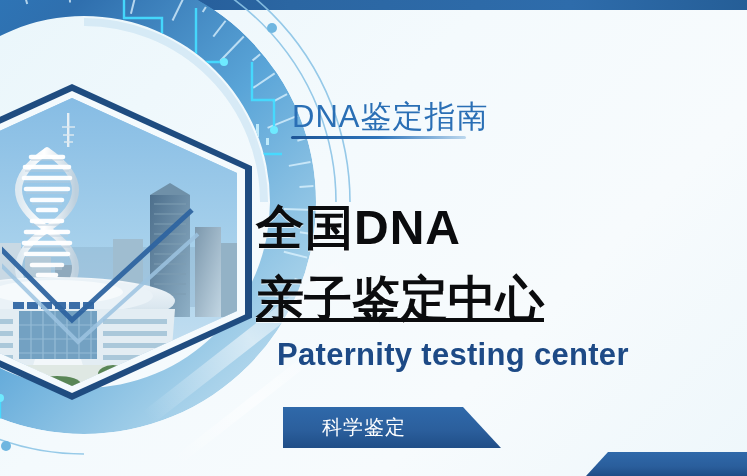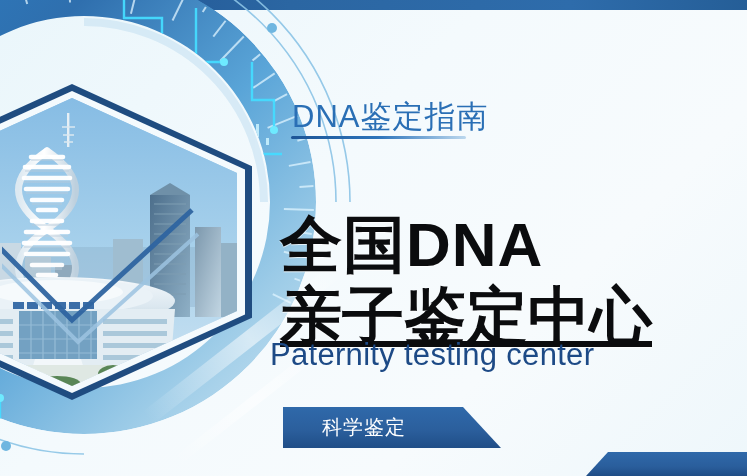--- a/index.html
+++ b/index.html
@@ -89,37 +89,37 @@
   }
   .kicker-rule {
     position: absolute;
     left: 291px; top: 136px;
     width: 175px; height: 3px;
     background: linear-gradient(90deg, #1d5596 0%, #2d74bb 50%, #bcd8ee 100%);
     border-radius: 2px;
   }
   .title-1, .title-2 {
     position: absolute;
-    left: 280px;
-    font-size: 62px;
+    left: 256px;
+    font-size: 48px;
     line-height: 1;
     font-weight: bold;
     color: #0b0c0e;
     letter-spacing: 1px;
     white-space: nowrap;
     text-shadow: 0 1px 0 rgba(255,255,255,0.7);
   }
   .title-1 { top: 172px; }
   .title-2 { top: 243px; letter-spacing: 0px; text-decoration: underline; }
   .subtitle-en {
     position: absolute;
-    left: 270px; top: 337px;
+    left: 277px; top: 337px;
     font-size: 31px;
     color: #1d4a86;
-    font-weight: 400;
+    font-weight: 700;
     letter-spacing: 0.3px;
     white-space: nowrap;
   }
 
   
   .tag-banner {
     position: absolute;
     left: 283px; top: 407px;
     width: 218px; height: 41px;
     background: linear-gradient(180deg, #2f69aa 0%, #2b5f9d 55%, #204e87 100%);

